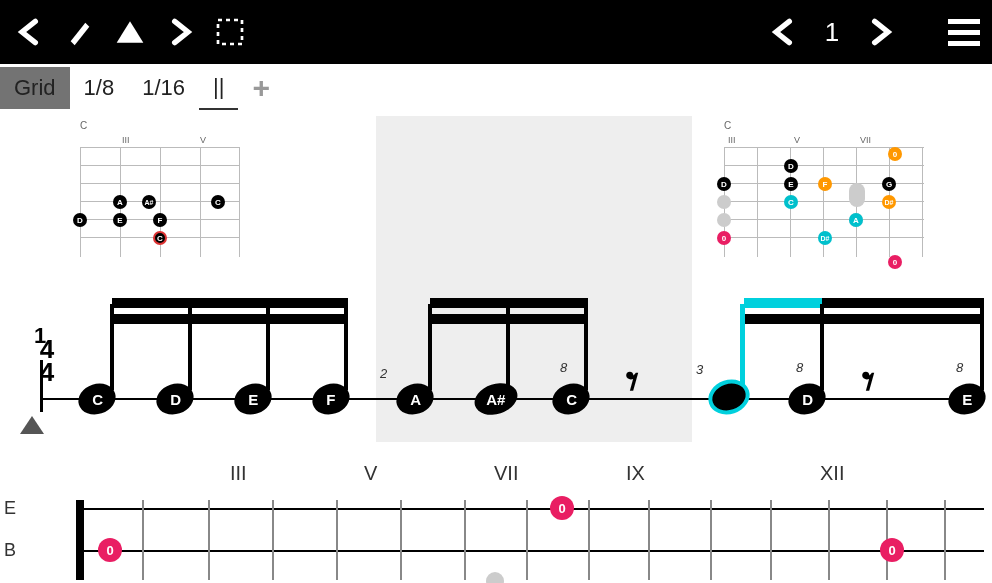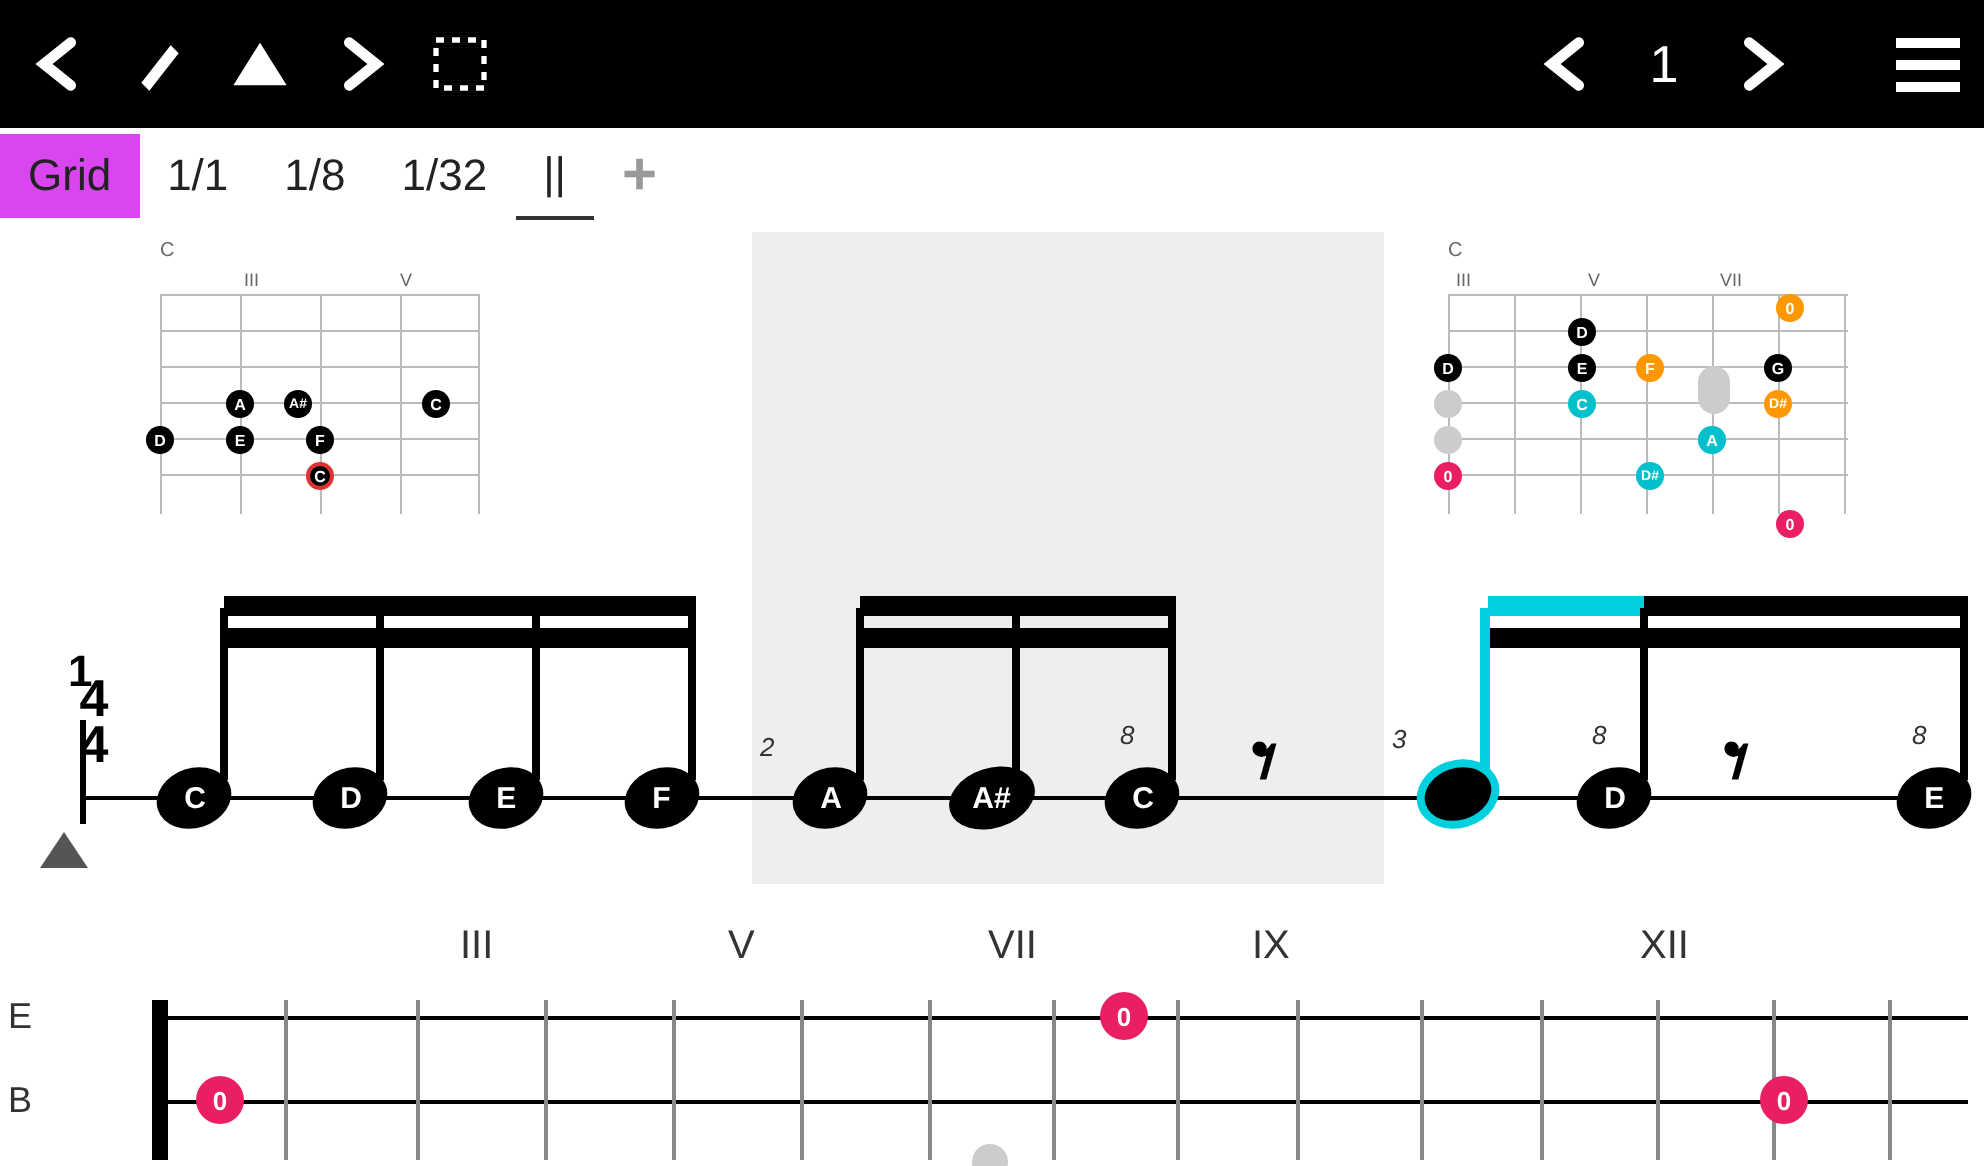--- a/index.html
+++ b/index.html
@@ -32,21 +32,21 @@
     align-items: center;
     height: 48px;
     font-size: 22px;
     color: #222;
   }
   .gridrow > div {
     padding: 8px 14px;
     cursor: pointer;
     user-select:none;
   }
-  .gridrow .selected { background: #d946ef; }
+  .gridrow .selected { background: #737373; }
   .gridrow .underline { border-bottom: 2px solid #333; }
   .plus { color: #999; font-size: 30px; font-weight: bold; padding: 4px 12px; cursor:pointer;}
 
   
   .content { position: relative; width: 992px; height: calc(583px - 64px - 48px); }
 
   
   .chord-diag { position: absolute; font-size: 10px; color:#666; }
   .chord-grid { position: relative; }
   .cstring { position:absolute; background:#bbb; }
@@ -131,23 +131,22 @@
   <div style="width:30px"></div>
   <div class="menu-btn">
       <div></div>
       <div></div>
       <div></div>
     </div>
 </div>
 
 <div class="gridrow">
   <div class="selected">Grid</div>
-  <div>1/1</div>
   <div>1/8</div>
-  <div>1/32</div>
+  <div>1/16</div>
   <div class="underline">||</div>
   <div class="plus">+</div>
 </div>
 
 <div class="content">
 
   <div class="highlight-bg" style="left:376px; width:316px; top:4px; height:326px;"></div>
 
   <div class="chord-diag" style="left:80px; top:8px;">
     <div style="font-size:10px;">C</div>

